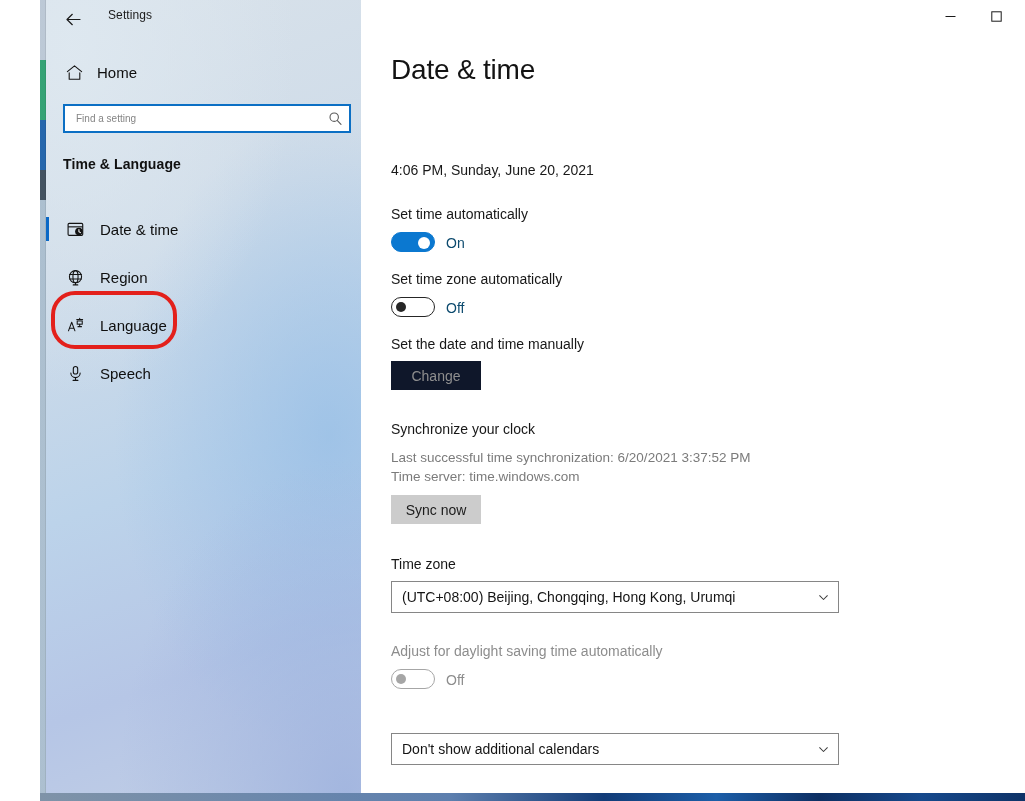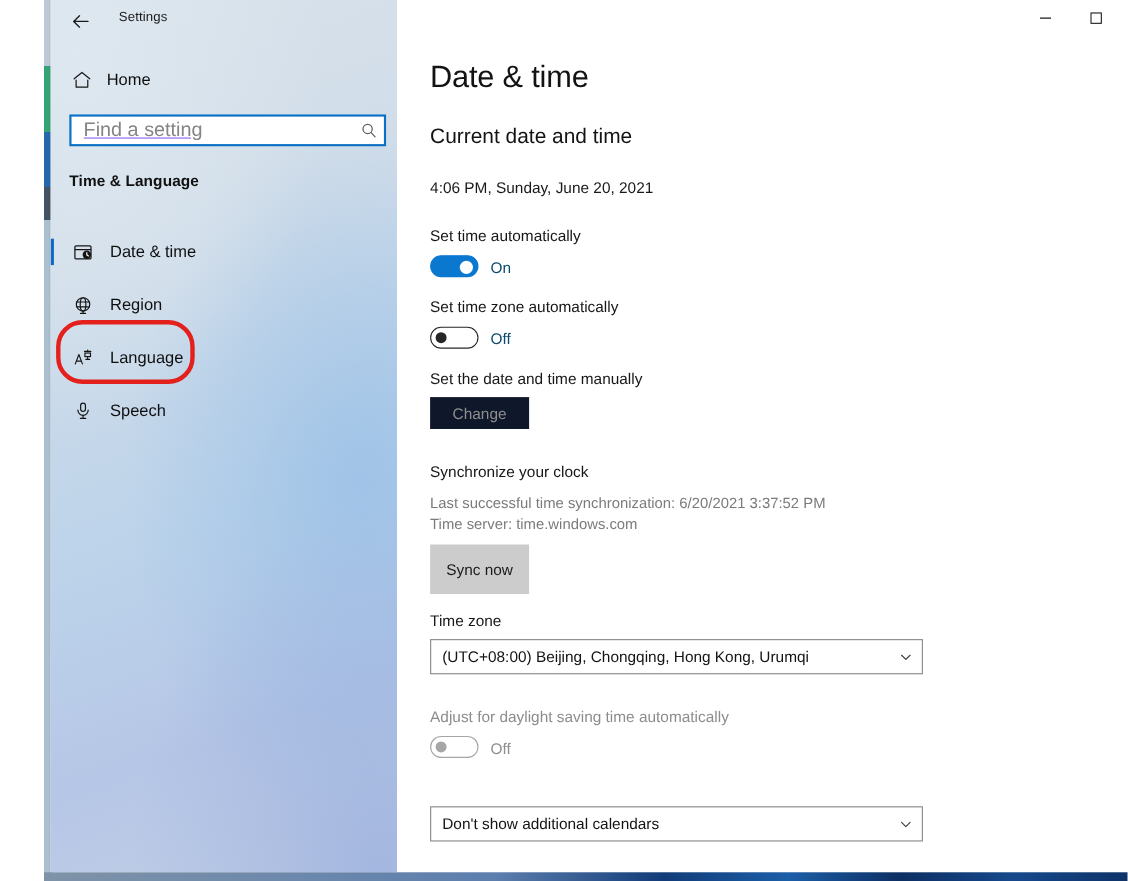--- a/index.html
+++ b/index.html
@@ -115,23 +115,22 @@
     box-sizing: border-box;
     display: flex; align-items: center;
   }
   .search-input {
     border: 0; outline: 0;
     background: transparent;
     flex: 1;
     height: 100%;
     padding: 0 8px 0 11px;
     font-family: "Liberation Sans", sans-serif;
-    font-size: 18px;
+    font-size: 10px;
     color: #8b5cf6;
-    text-decoration: underline;
   }
   .search-input::placeholder { color: #848484; }
   .search-icon {
     width: 28px;
     display: flex; align-items: center; justify-content: center;
     color: #5a5a5a;
   }
 
   .section-heading {
     position: absolute;
@@ -469,42 +468,41 @@
           </svg>
         </div>
         <div class="win-ctl">
           <svg width="11" height="11" viewBox="0 0 11 11" stroke="currentColor" stroke-width="1">
             <path d="M0.7 0.7 10.3 10.3M10.3 0.7 0.7 10.3"></path>
           </svg>
         </div>
       </div>
 
       <div class="page-title">Date &amp; time</div>
-      <div class="group-title">Current date and time</div>
       <div class="current-time">4:06 PM, Sunday, June 20, 2021</div>
 
       <div class="lbl" style="top:206px;">Set time automatically</div>
       <div class="toggle on" style="top:232px;">
         <span class="knob"></span>
       </div>
       <div class="toggle-state" style="top:235px;">On</div>
 
       <div class="lbl" style="top:271px;">Set time zone automatically</div>
       <div class="toggle off" style="top:297px;">
         <span class="knob"></span>
       </div>
       <div class="toggle-state" style="top:300px;">Off</div>
 
       <div class="lbl" style="top:336px;">Set the date and time manually</div>
       <button class="btn disabled" style="top:361px; left:30px; width:90px; height:29px;" disabled="">Change</button>
 
       <div class="lbl" style="top:421px;">Synchronize your clock</div>
       <div class="muted" style="top:448px;">Last successful time synchronization: 6/20/2021 3:37:52 PM</div>
       <div class="muted" style="top:467px;">Time server: time.windows.com</div>
-      <button class="btn" style="top:495px; left:30px; width:90px; height:45px;">Sync now</button>
+      <button class="btn" style="top:495px; left:30px; width:90px; height:29px;">Sync now</button>
 
       <div class="lbl" style="top:556px;">Time zone</div>
       <div class="combo" style="top:581px; width:448px;">
         <span class="combo-text">(UTC+08:00) Beijing, Chongqing, Hong Kong, Urumqi</span>
         <span class="combo-arrow">
           <svg width="11" height="11" viewBox="0 0 12 12" fill="none" stroke="currentColor" stroke-width="1.1">
             <path d="M1.8 4 6 8.2 10.2 4" stroke-linecap="round" stroke-linejoin="round"></path>
           </svg>
         </span>
       </div>

